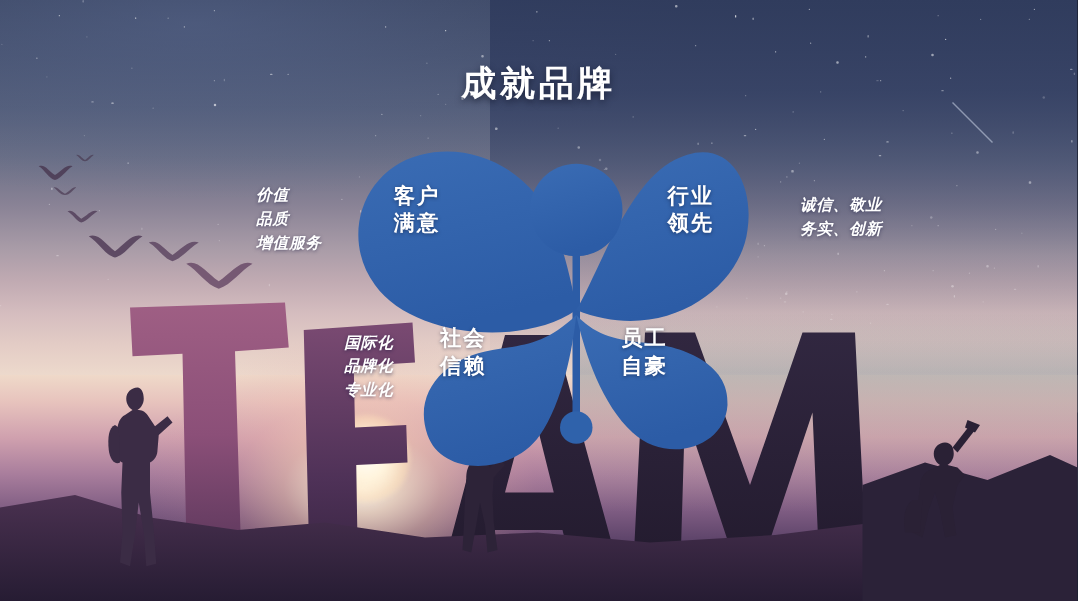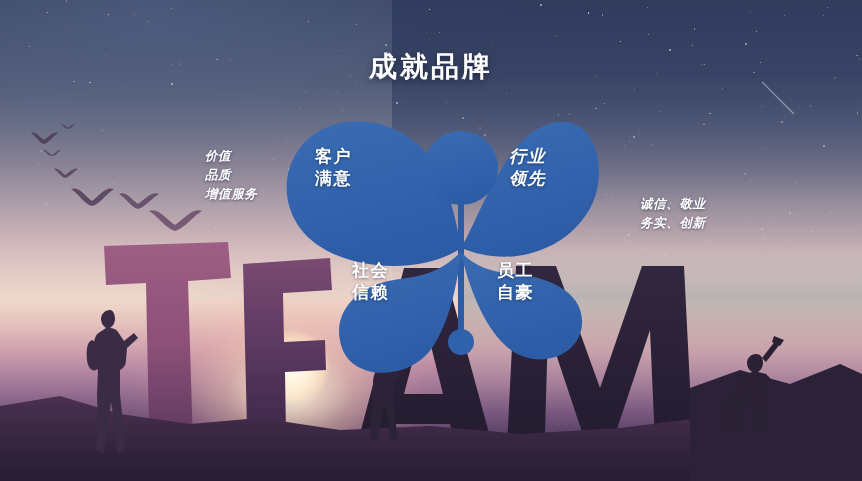--- a/index.html
+++ b/index.html
@@ -106,21 +106,21 @@
   
   .diagram{position:absolute;left:268px;top:108px;width:330px;height:250px;}
   .diagram svg{display:block;overflow:visible;}
   .petal-label{
     position:absolute;color:#fff;font-weight:bold;font-size:17px;line-height:1.28;
     text-align:center;letter-spacing:1.5px;
     text-shadow:0 1px 3px rgba(10,20,50,.5);
     white-space:nowrap;
   }
   #lbl-tl{left:315px;top:146px;}
-  #lbl-tr{left:509px;top:146px;font-style:italic;}
+  #lbl-tr{left:534px;top:146px;}
   #lbl-bl{left:352px;top:260px;}
   #lbl-br{left:497px;top:260px;}
 
   
   .caption{
     position:absolute;color:#fff;font-weight:bold;font-style:italic;
     font-size:12.5px;line-height:1.52;letter-spacing:.6px;white-space:nowrap;
     text-shadow:0 1px 3px rgba(20,20,60,.55);
   }
   #cap-tl{left:205px;top:147px;width:80px;}
@@ -435,16 +435,19 @@
     <div>信赖</div>
   </div>
   <div class="petal-label" id="lbl-br">
     <div>员工</div>
     <div>自豪</div>
   </div>
 
   <div class="caption" id="cap-tl" style="white-space: pre;">价值
 品质
 增值服务</div>
-  <div class="caption" id="cap-tr" style="white-space: pre; margin-top: 40px;">诚信、敬业
+  <div class="caption" id="cap-tr" style="white-space: pre;">诚信、敬业
 务实、创新</div>
+  <div class="caption" id="cap-bl" style="white-space: pre;">国际化
+品牌化
+专业化</div>
 
 </div>
 
 </body></html>

